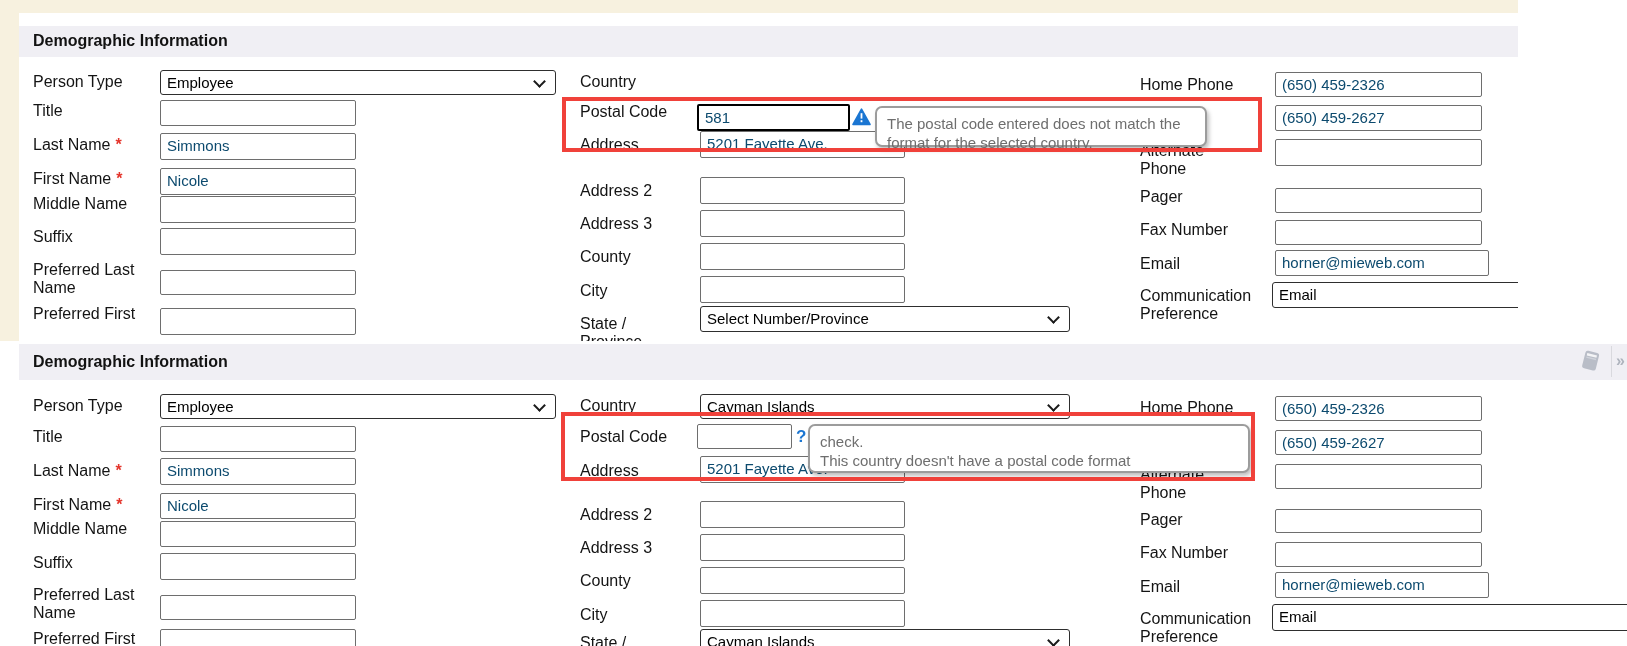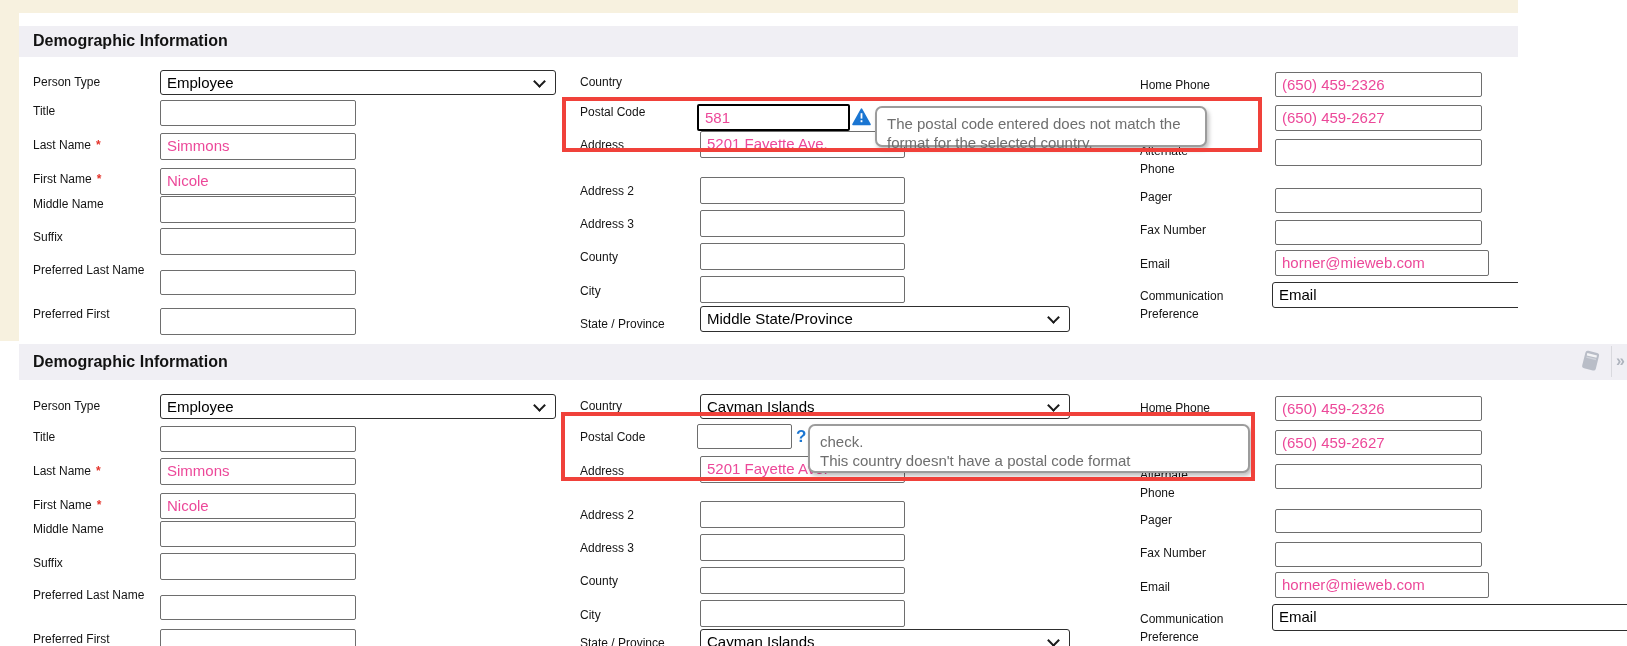--- a/index.html
+++ b/index.html
@@ -4,24 +4,24 @@
 <style>
   html,body{margin:0;padding:0;}
   body{font-family:"Liberation Sans",sans-serif;}
   #page{position:relative;width:1627px;height:646px;overflow:hidden;background:#ffffff;}
   .shot{position:absolute;overflow:hidden;}
   #shot-top{left:0;top:0;width:1518px;height:341px;background:#f7f1df;}
   #shot-bottom{left:0;top:341px;width:1627px;height:305px;background:#ffffff;}
   .content-bg{position:absolute;background:#ffffff;}
   .band{position:absolute;background:#f0eff4;}
   .band-title{position:absolute;font-size:16px;font-weight:bold;color:#121212;}
-  .lbl{position:absolute;font-size:12px;color:#141414;line-height:18px;}
+  .lbl{position:absolute;font-size:16px;color:#141414;line-height:18px;}
   .req{color:#e4342b;font-weight:bold;margin-left:5px;}
   .inp{position:absolute;box-sizing:border-box;background:#fff;border:1px solid #6e6e6e;
-       border-radius:2px;font-size:15px;color:#ec4899;padding:3px 6px 0 6px;line-height:18px;
+       border-radius:2px;font-size:15px;color:#0c4a6e;padding:3px 6px 0 6px;line-height:18px;
        white-space:nowrap;overflow:hidden;}
   .inp.focused{border:2px solid #000;}
   .sel{position:absolute;box-sizing:border-box;background:#fff;border:1px solid #2e2e2e;
        border-radius:3px;font-size:15px;color:#000;padding:3px 26px 0 6px;line-height:18px;
        white-space:nowrap;overflow:hidden;}
   .sel::after{content:"";position:absolute;right:11px;top:6px;width:7px;height:7px;
        border-right:2px solid #1a1a1a;border-bottom:2px solid #1a1a1a;transform:rotate(45deg);}
   .tooltip{position:absolute;box-sizing:border-box;background:#fff;border:2px solid #9c9c9c;
        border-radius:7px;box-shadow:2px 3px 4px rgba(0,0,0,.25);padding:6px 10px;
        color:#6e6e6e;font-size:15px;line-height:19px;z-index:5;}
@@ -75,21 +75,21 @@
     <span class="wicon" style="left:852px;top:108px;"><svg width="19" height="18" viewBox="0 0 19 18">
           <path d="M9.5 1.2 L18 16.5 H1 Z" fill="#1b76d2" stroke="#1b76d2" stroke-width="1.6" stroke-linejoin="round"></path>
           <rect x="8.6" y="5.2" width="1.8" height="5.4" fill="#fff"></rect>
           <rect x="8.6" y="12.2" width="1.8" height="2" fill="#fff"></rect>
         </svg></span>
     <div class="inp" style="left:700px;top:131px;width:205px;height:27px;">5201 Fayette Ave.</div>
     <div class="inp" style="left:700px;top:177px;width:205px;height:27px;"></div>
     <div class="inp" style="left:700px;top:210px;width:205px;height:27px;"></div>
     <div class="inp" style="left:700px;top:243px;width:205px;height:27px;"></div>
     <div class="inp" style="left:700px;top:276px;width:205px;height:27px;"></div>
-    <div class="sel" style="left:700px;top:306px;width:370px;height:26px;"><span>Middle State/Province</span></div>
+    <div class="sel" style="left:700px;top:306px;width:370px;height:26px;"><span>Select Number/Province</span></div>
 
     <div class="tooltip" style="left:875px;top:106px;width:332px;height:41px;">
       <div>The postal code entered does not match the</div>
       <div>format for the selected country.</div>
     </div>
     <div class="redbox" style="left:562px;top:97px;width:700px;height:55px;"></div>
 
     <div class="lbl" style="left:1140px;top:76px;">Home Phone</div>
     <div class="lbl" style="left:1140px;top:142px;width:85px;">Alternate Phone</div>
     <div class="lbl" style="left:1140px;top:188px;">Pager</div>

